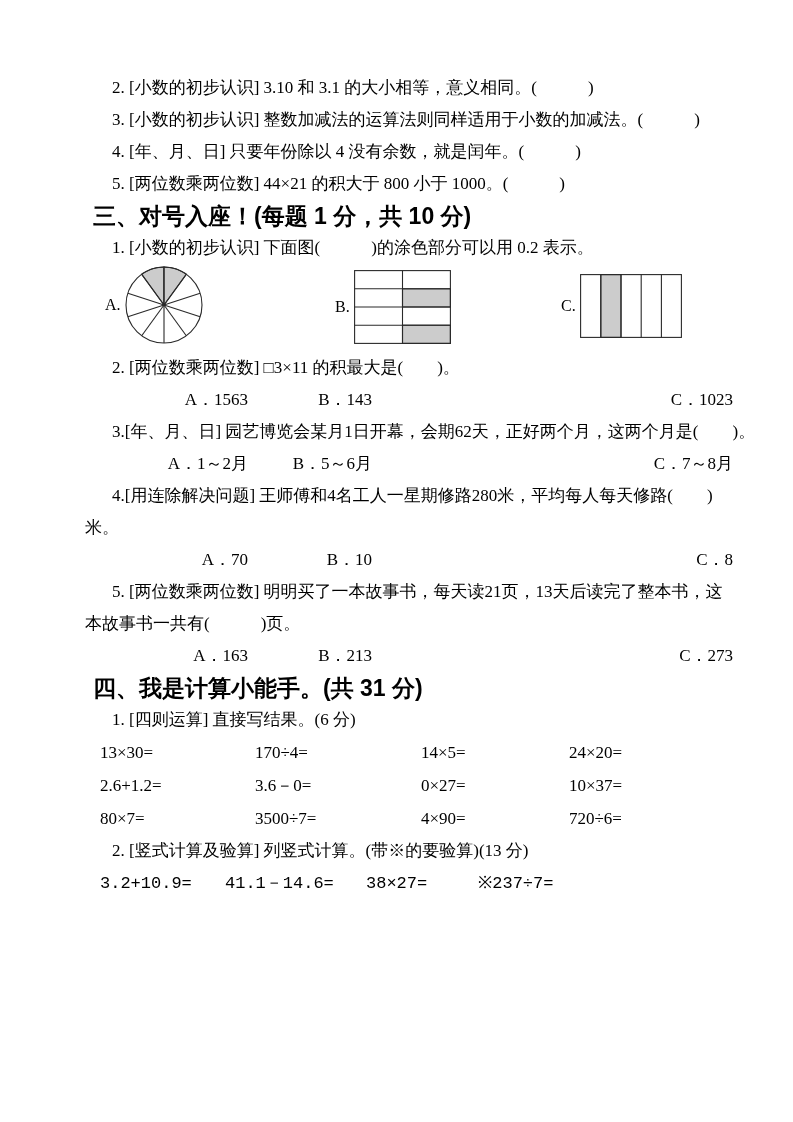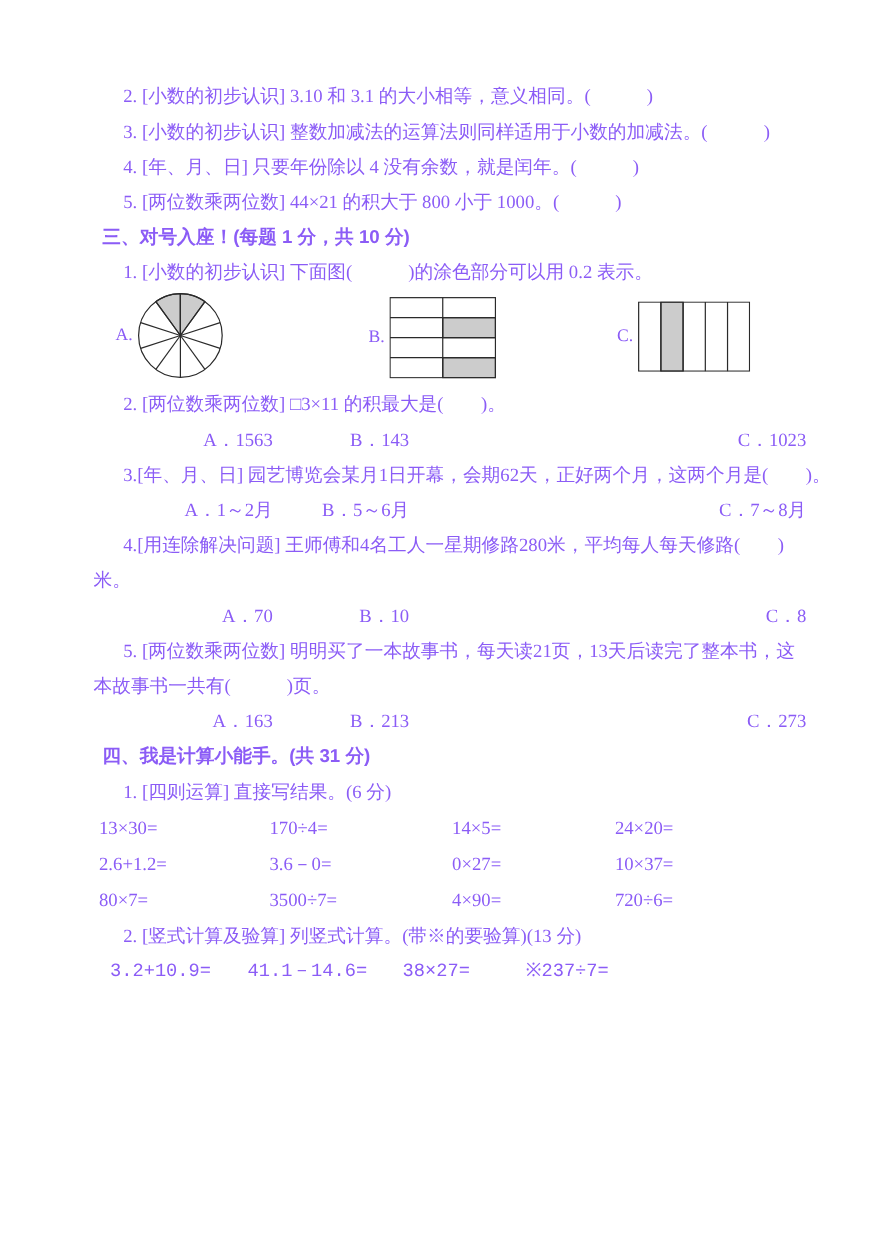--- a/index.html
+++ b/index.html
@@ -1,30 +1,30 @@
 <!DOCTYPE html>
 <html><head>
 <meta charset="utf-8">
 <style>
   * { box-sizing: border-box; }
   html, body { margin: 0; padding: 0; background: #ffffff; }
   .page {
     width: 793px; height: 1122px; margin: 0 auto; background: #ffffff;
-    color: #8b5cf6; font-family: "Liberation Serif", "DejaVu Serif", serif;
+    color: #000000; font-family: "Liberation Serif", "DejaVu Serif", serif;
     font-size: 17px; padding: 72px 60px 0 85px; position: relative; overflow: hidden;
   }
   p, h3 { margin: 0; }
   .line { line-height: 32px; height: 32px; white-space: nowrap; font-weight: normal; }
   .ind { text-indent: 27px; }
   .heading {
     font-family: "Liberation Sans", "DejaVu Sans", sans-serif;
-    font-weight: bold; font-size: 17px; text-indent: 8px;
+    font-weight: bold; font-size: 23px; text-indent: 8px;
   }
   .options { display: grid; grid-template-columns: 136px 124px auto; margin-left: 27px; line-height: 32px; height: 32px; text-align: right; }
-  .calc-grid  { display: grid; grid-template-columns: 155px 166px 148px auto; margin-left: 5px; line-height: 33px; height: 33px; }
+  .calc-grid  { display: grid; grid-template-columns: 155px 166px 148px auto; margin-left: 15px; line-height: 33px; height: 33px; }
   .calc-grid2 { display: grid; grid-template-columns: 125px 141px 112px auto; margin-left: 15px; line-height: 33px; height: 33px; font-family: Liberation Mono, monospace; }
   .figures { position: relative; height: 88px; margin: 0; }
   .fig { position: absolute; display: flex; align-items: center; gap: 4px; }
   .fig-a { left: 20px; top: 2px; }
   .fig-b { left: 250px; top: 6px; }
   .fig-c { left: 476px; top: 10px; }
   .fig-label { font-size: 16px; }
   .shade { fill: #cccccc; stroke: #2a2a2a; stroke-width: 1.1; }
   .ln { stroke: #2a2a2a; stroke-width: 1.1; fill: none; }
   svg { display: block; }

